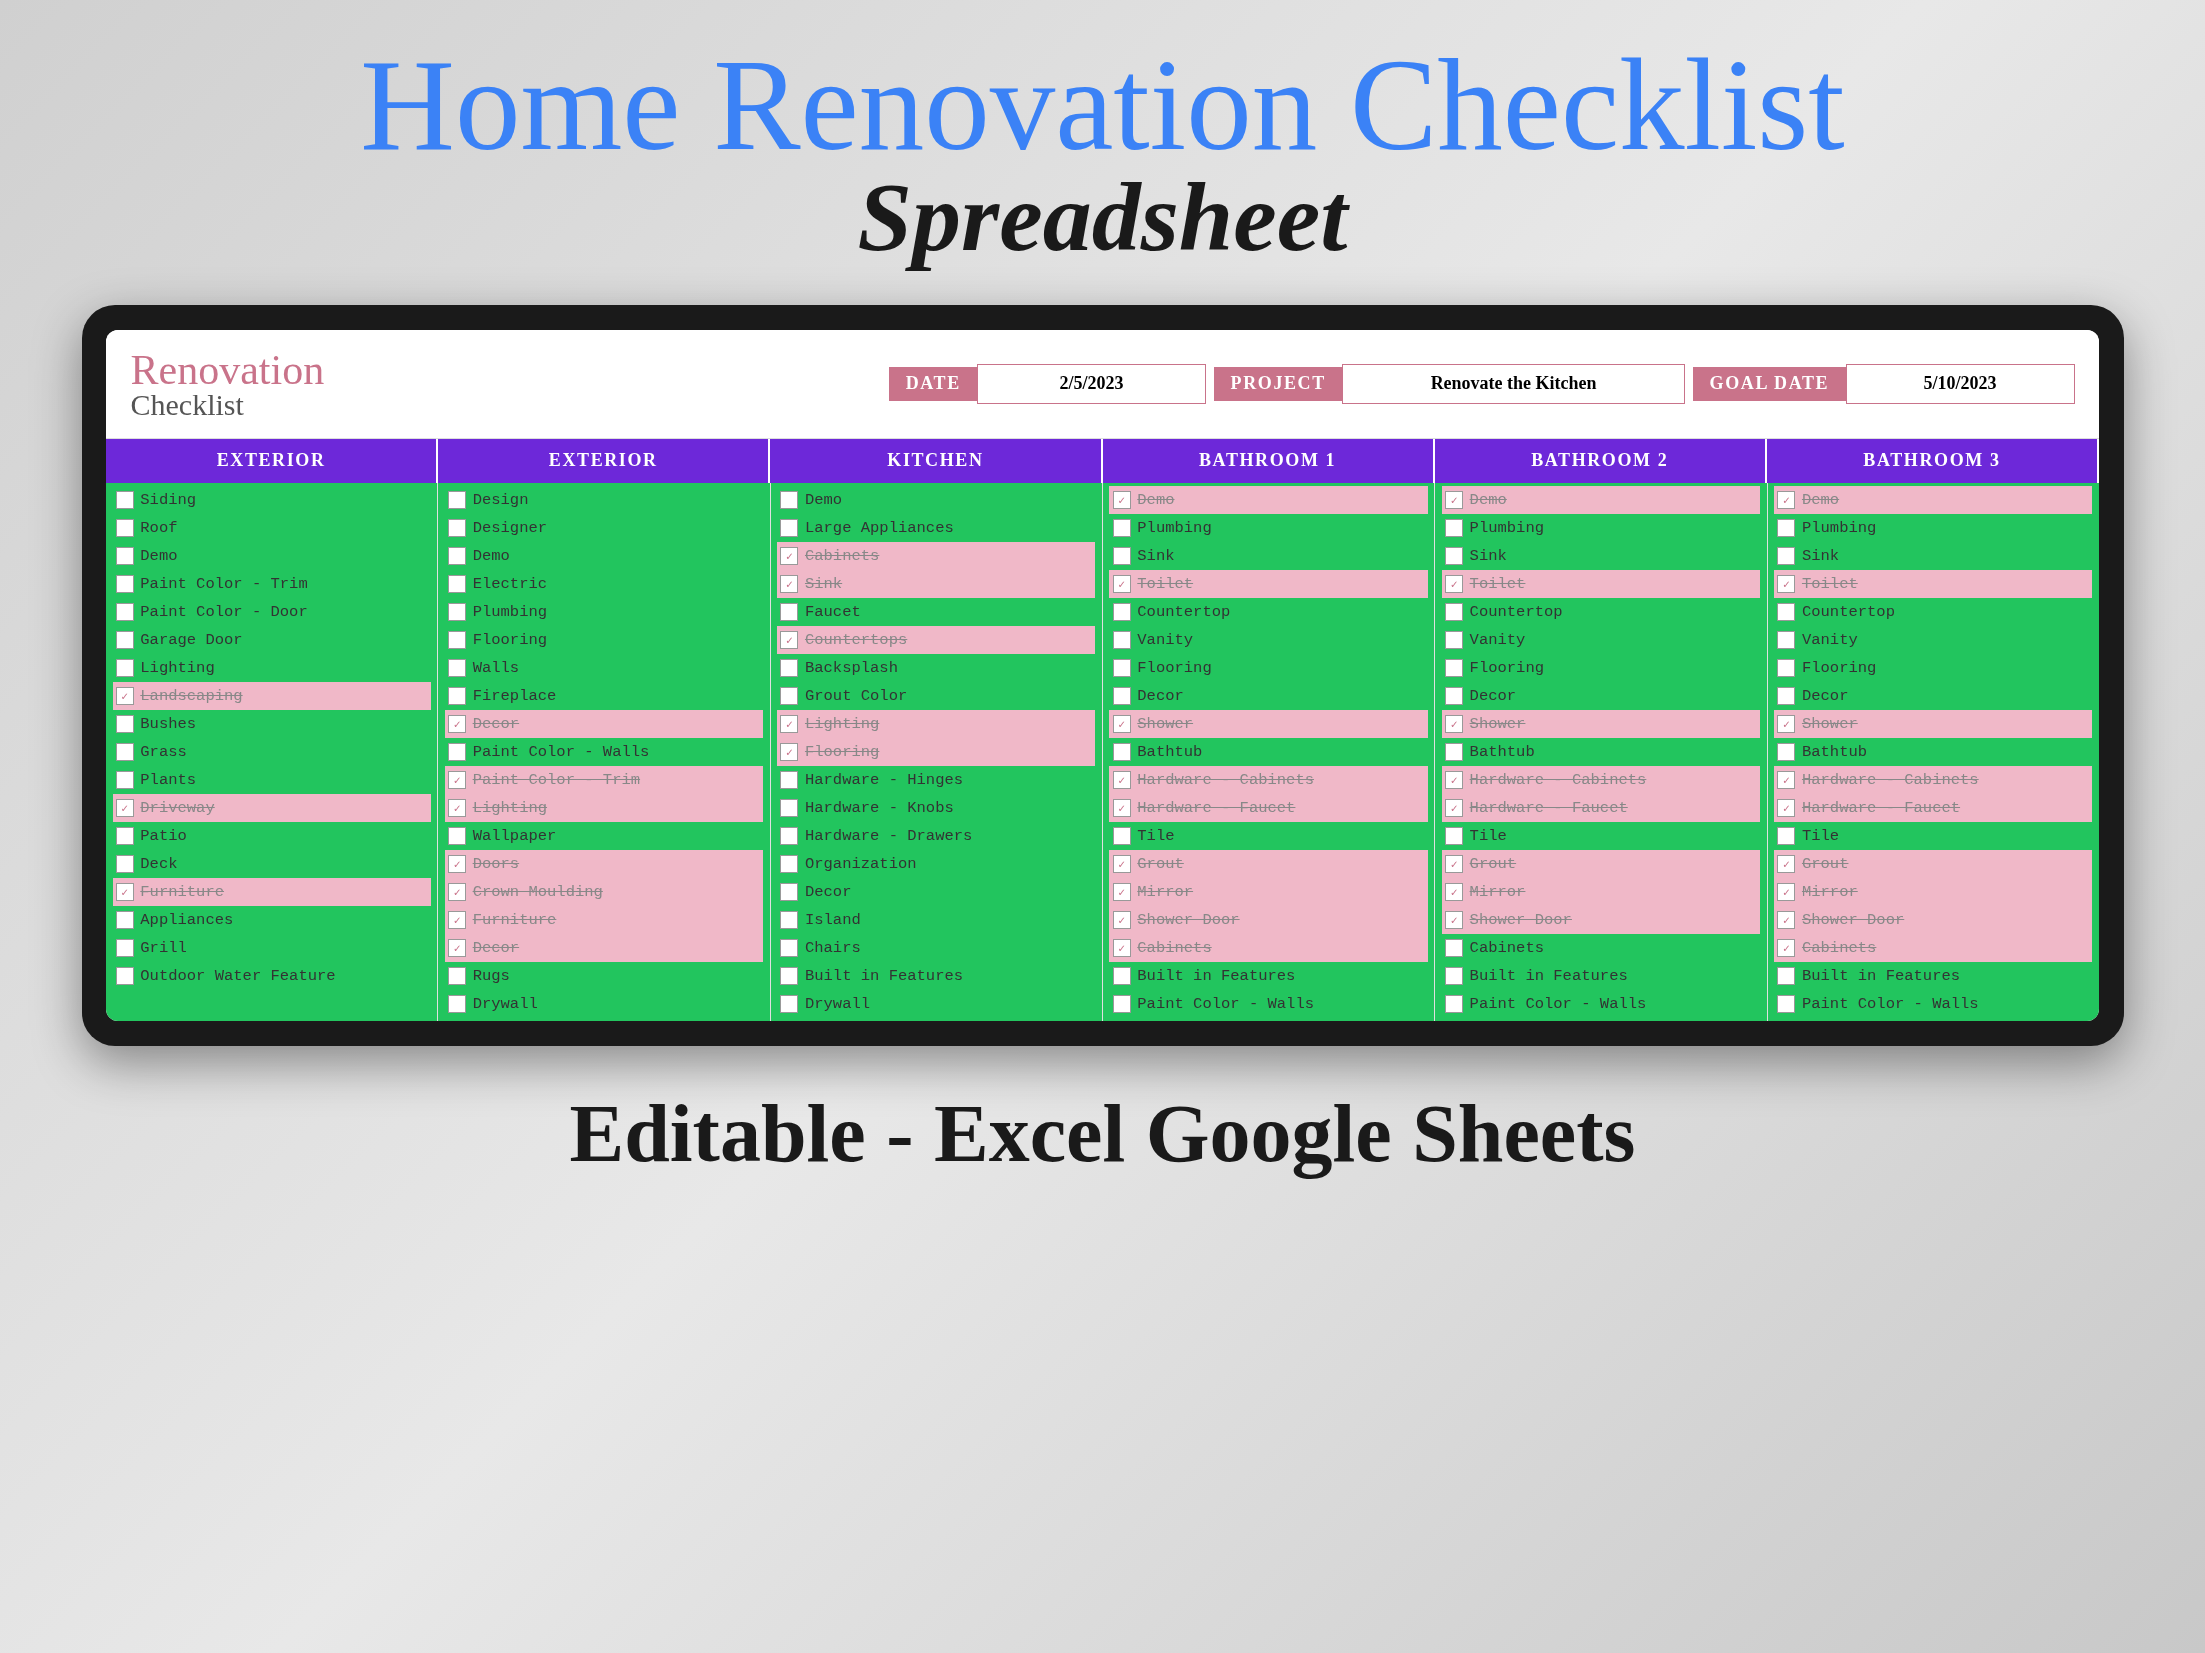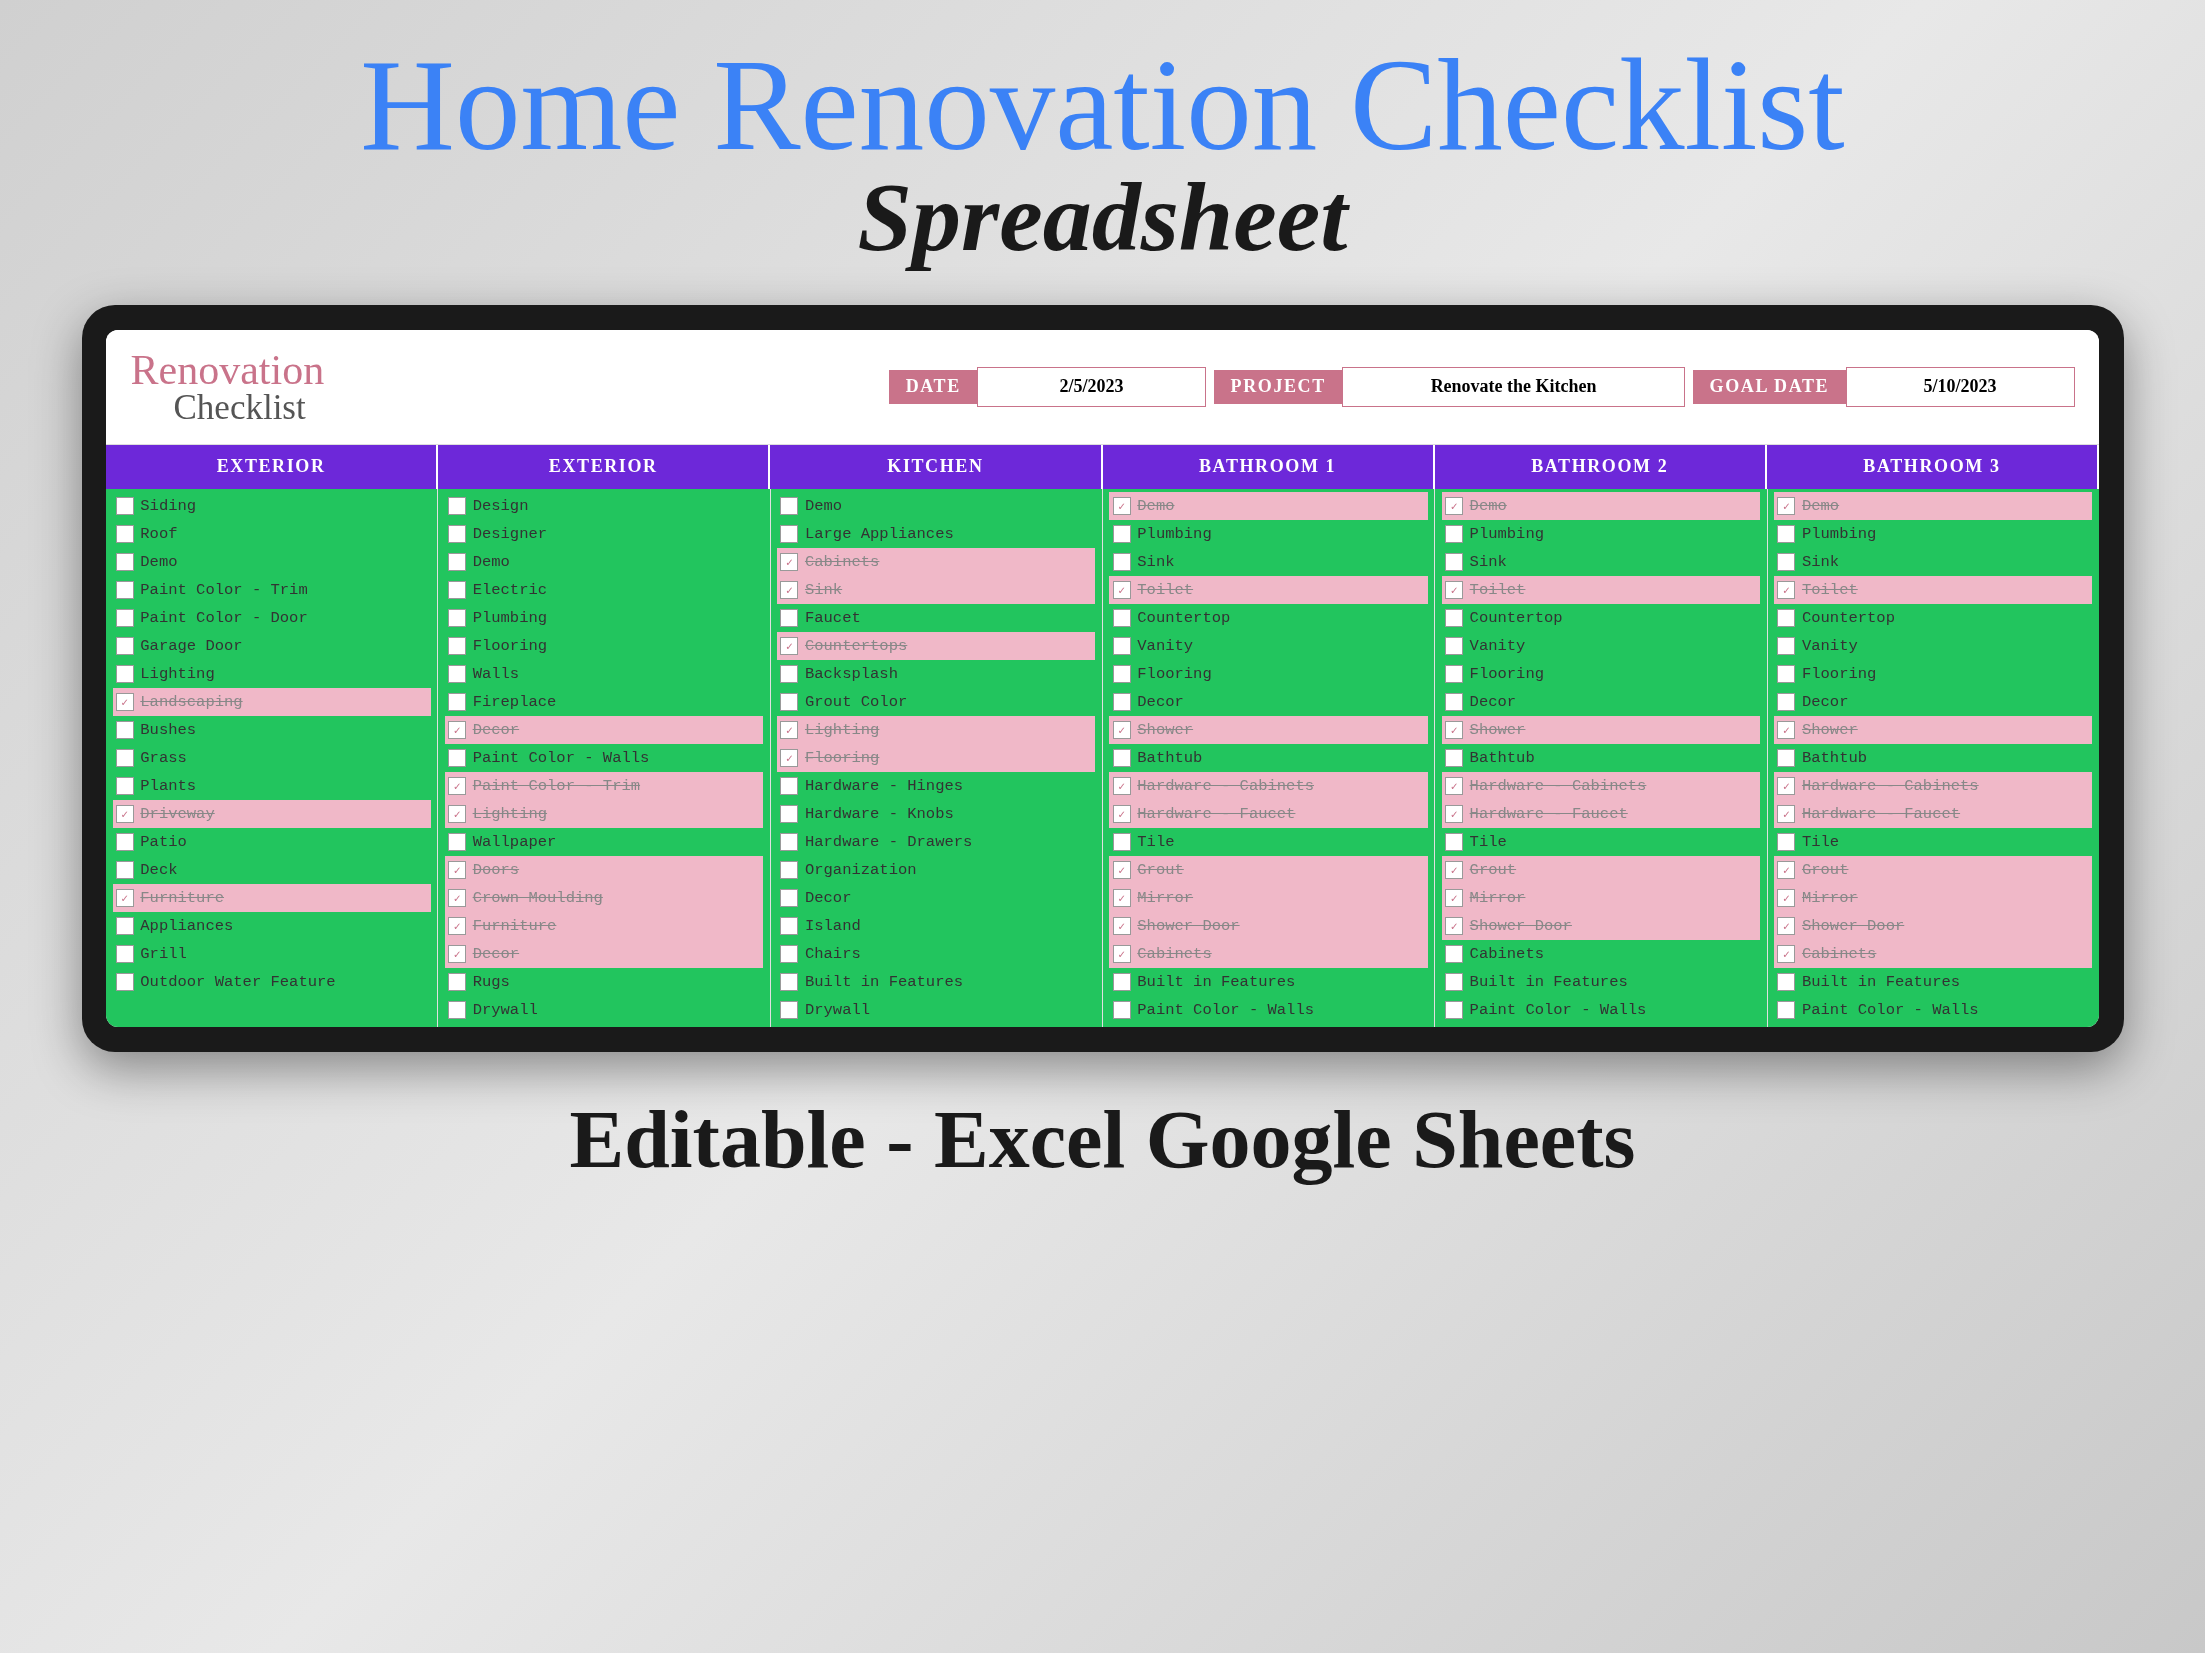--- a/index.html
+++ b/index.html
@@ -72,24 +72,23 @@
 
     .logo-script {
       font-family: 'Brush Script MT', cursive;
       font-size: 42px;
       color: #c9738a;
       font-weight: normal;
     }
 
     .logo-normal {
       font-family: Georgia, serif;
-      font-size: 35px;
+      font-size: 30px;
       color: #555;
       margin-top: -6.5px;
-      margin-left: 43px;
     }
 
     .header-spacer { flex: 1; }
 
     .header-fields {
       display: flex;
       gap: 8.2px;
       align-items: center;
     }
 

